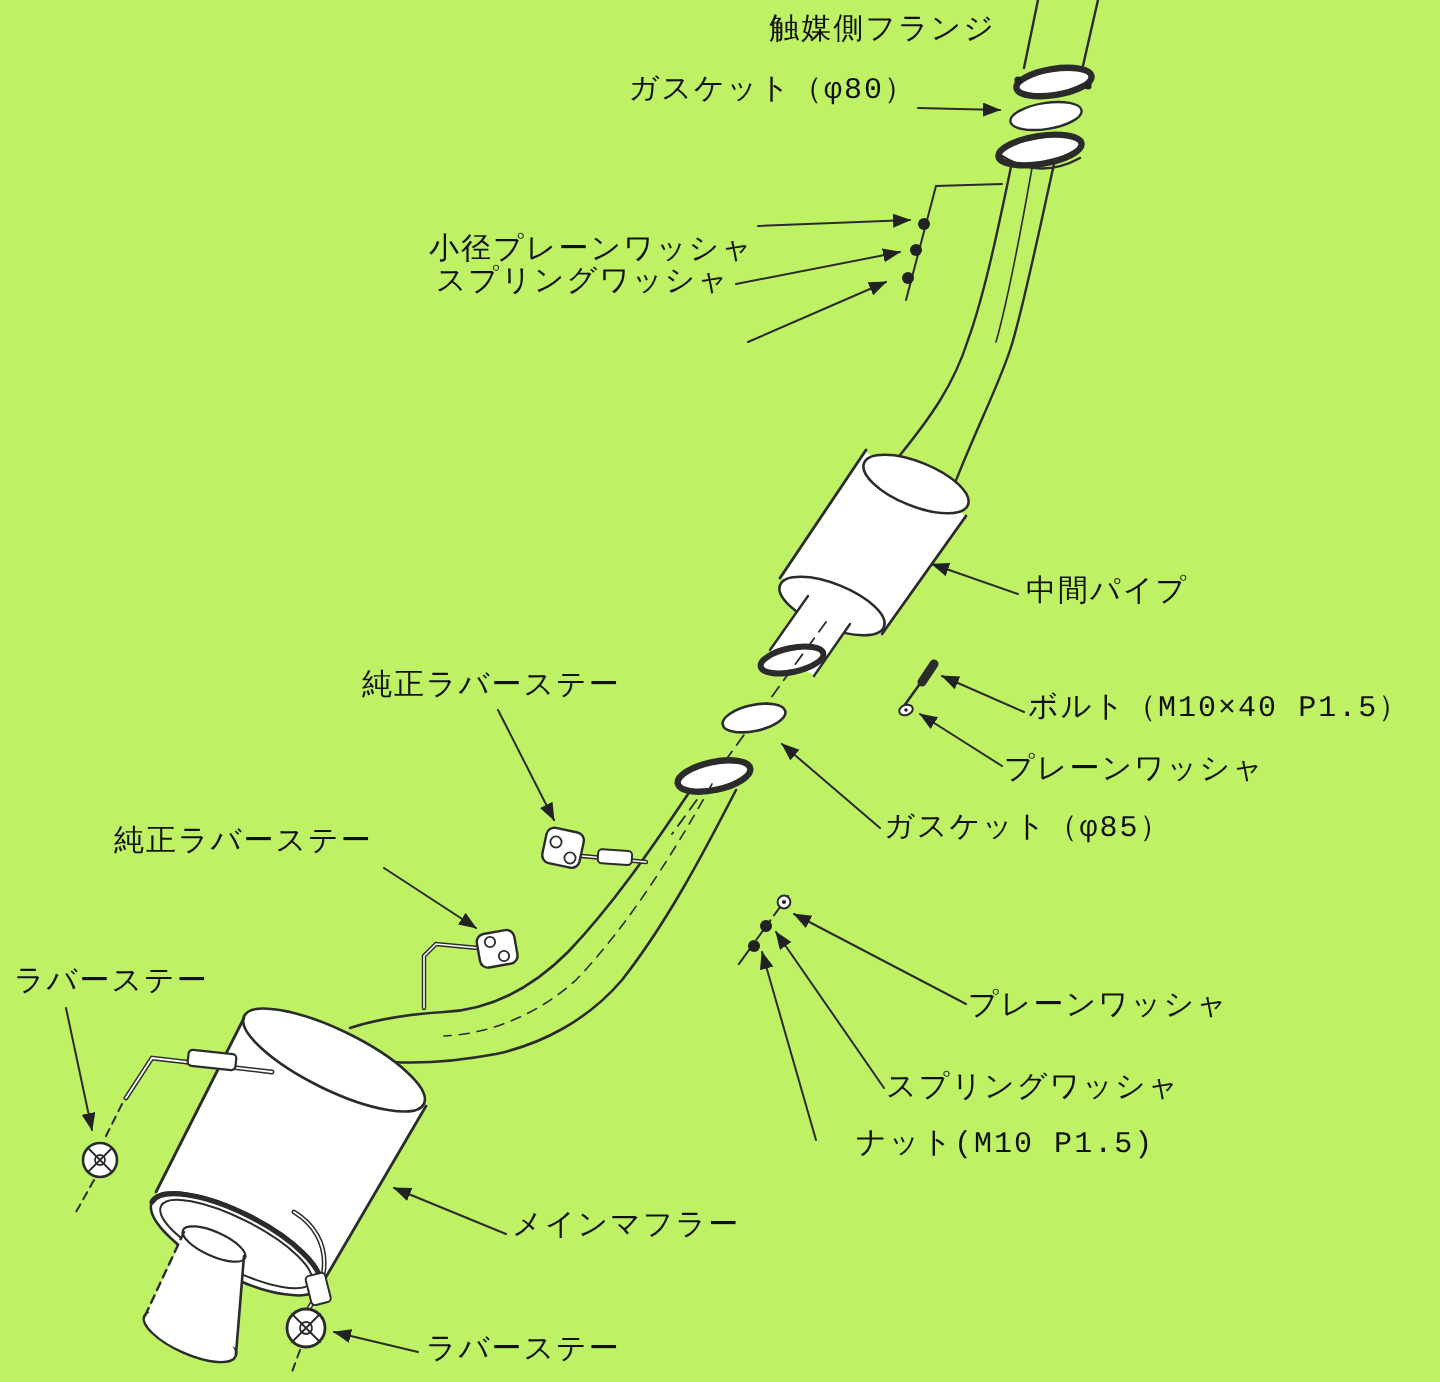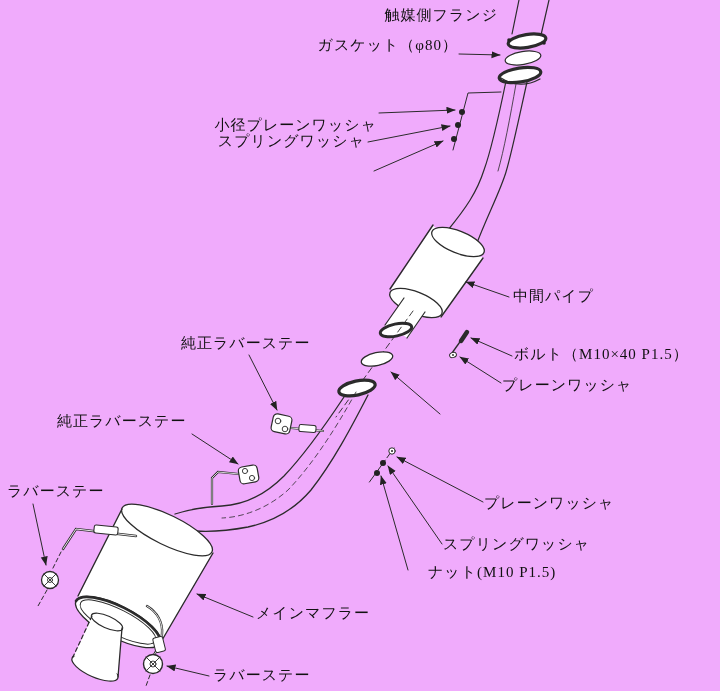--- a/index.html
+++ b/index.html
@@ -1,17 +1,17 @@
 <!DOCTYPE html>
 <html><head>
 <meta charset="utf-8">
 <style>
   html,body{margin:0;padding:0;background:#fff;}
-  .stage{position:relative;width:720px;height:691px;background:#f0abfc;overflow:hidden;
-         font-family:Liberation Serif, serif;}
+  .stage{position:relative;width:720px;height:691px;background:#bef264;overflow:hidden;
+         font-family:Liberation Mono, monospace;}
   .stage svg{position:absolute;left:0;top:0;}
   .lbl{position:absolute;font-size:15px;line-height:1.15;color:#111;
        letter-spacing:1px;white-space:nowrap;}
   .lbl.r{text-align:right;}
 </style>
 </head>
 <body>
 
 <div class="stage">
 
@@ -162,20 +162,21 @@
   </g>
 </svg>
 
 <div class="lbl r" style="right:222px;top:7px;">触媒側フランジ</div>
 <div class="lbl r" style="right:262px;top:37px;">ガスケット（φ80）</div>
 <div class="lbl r" style="right:343px;top:117px;">小径プレーンワッシャ</div>
 <div class="lbl r" style="right:355px;top:133px;">スプリングワッシャ</div>
 <div class="lbl" style="left:513px;top:288px;">中間パイプ</div>
 <div class="lbl" style="left:514px;top:346px;">ボルト（M10×40 P1.5）</div>
 <div class="lbl" style="left:502px;top:377px;">プレーンワッシャ</div>
+<div class="lbl" style="left:442px;top:406px;">ガスケット（φ85）</div>
 <div class="lbl" style="left:181px;top:335px;">純正ラバーステー</div>
 <div class="lbl" style="left:57px;top:413px;">純正ラバーステー</div>
 <div class="lbl" style="left:7px;top:483px;">ラバーステー</div>
 <div class="lbl" style="left:484px;top:495px;">プレーンワッシャ</div>
 <div class="lbl" style="left:443px;top:536px;">スプリングワッシャ</div>
 <div class="lbl" style="left:428px;top:564px;text-align:center;">ナット(M10 P1.5)</div>
 <div class="lbl" style="left:256px;top:605px;text-align:center;">メインマフラー</div>
 <div class="lbl" style="left:213px;top:667px;">ラバーステー</div>
 
 </div>

